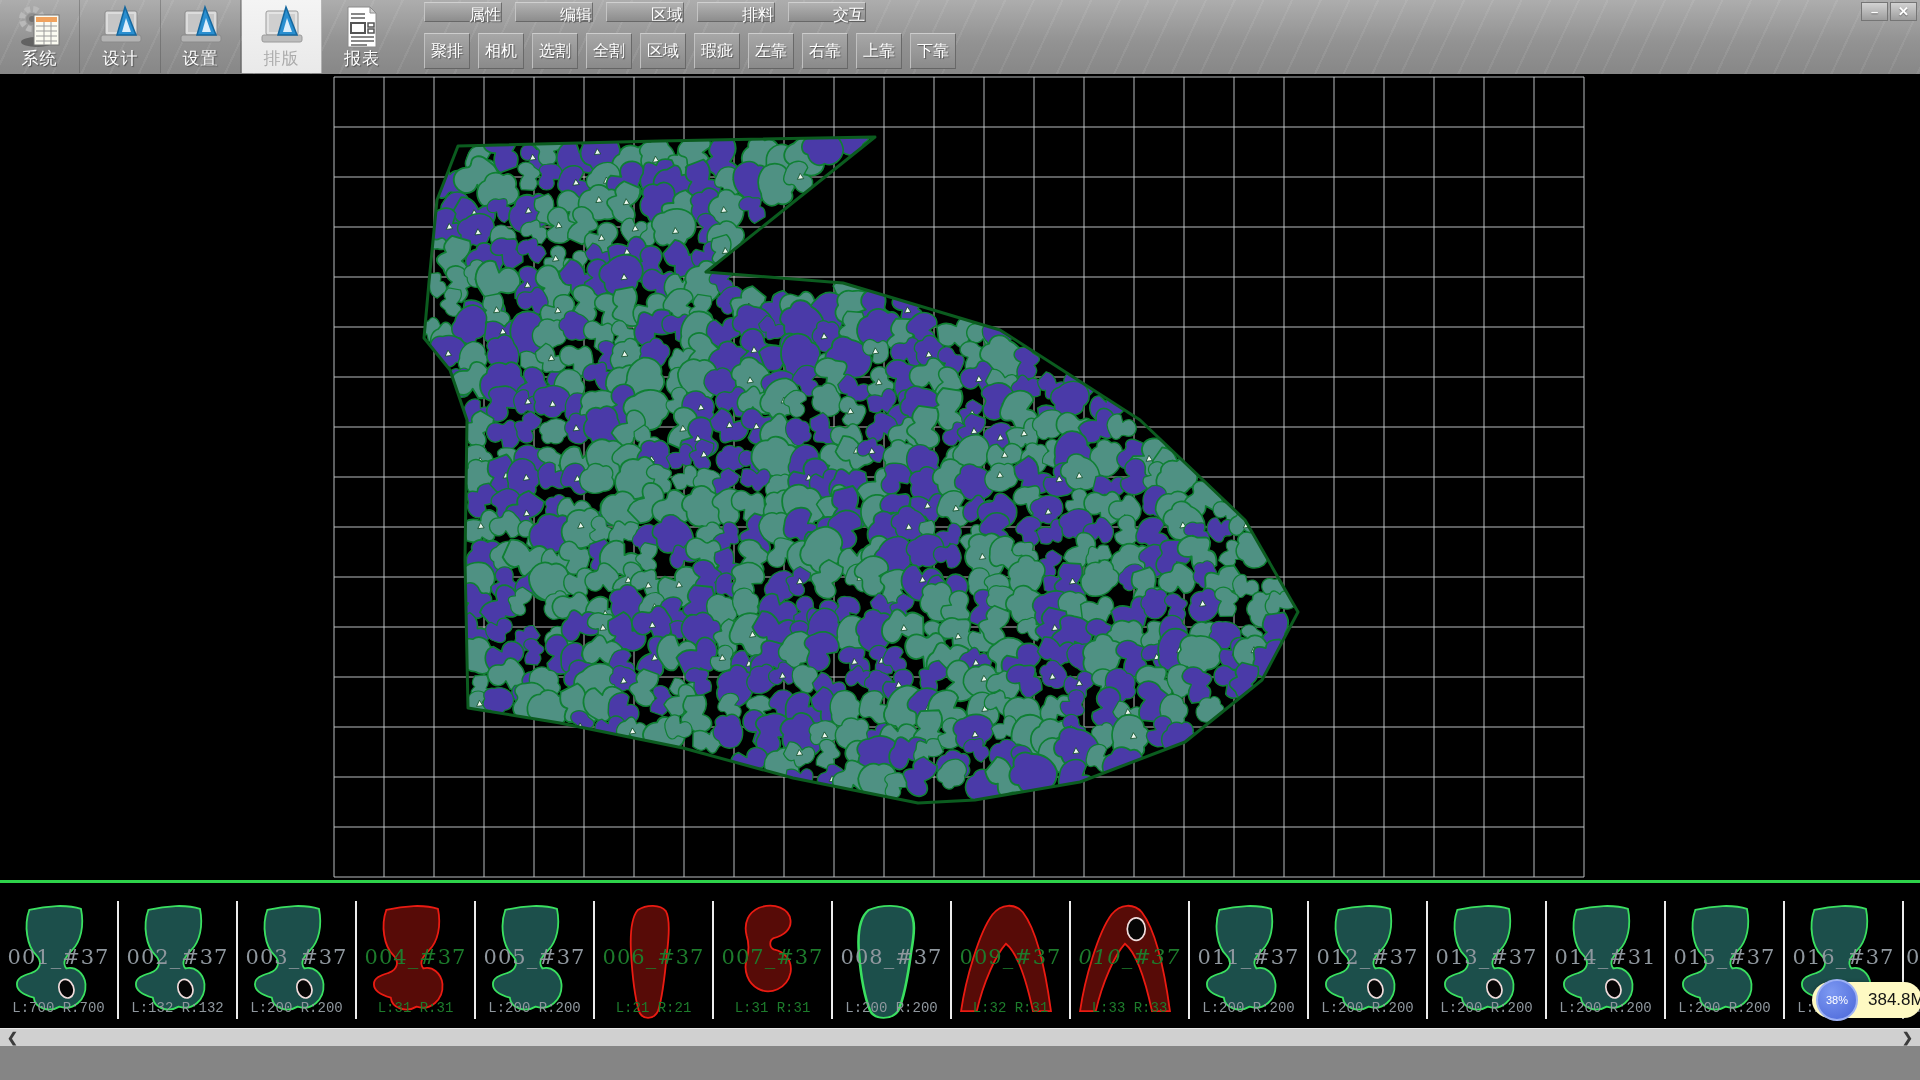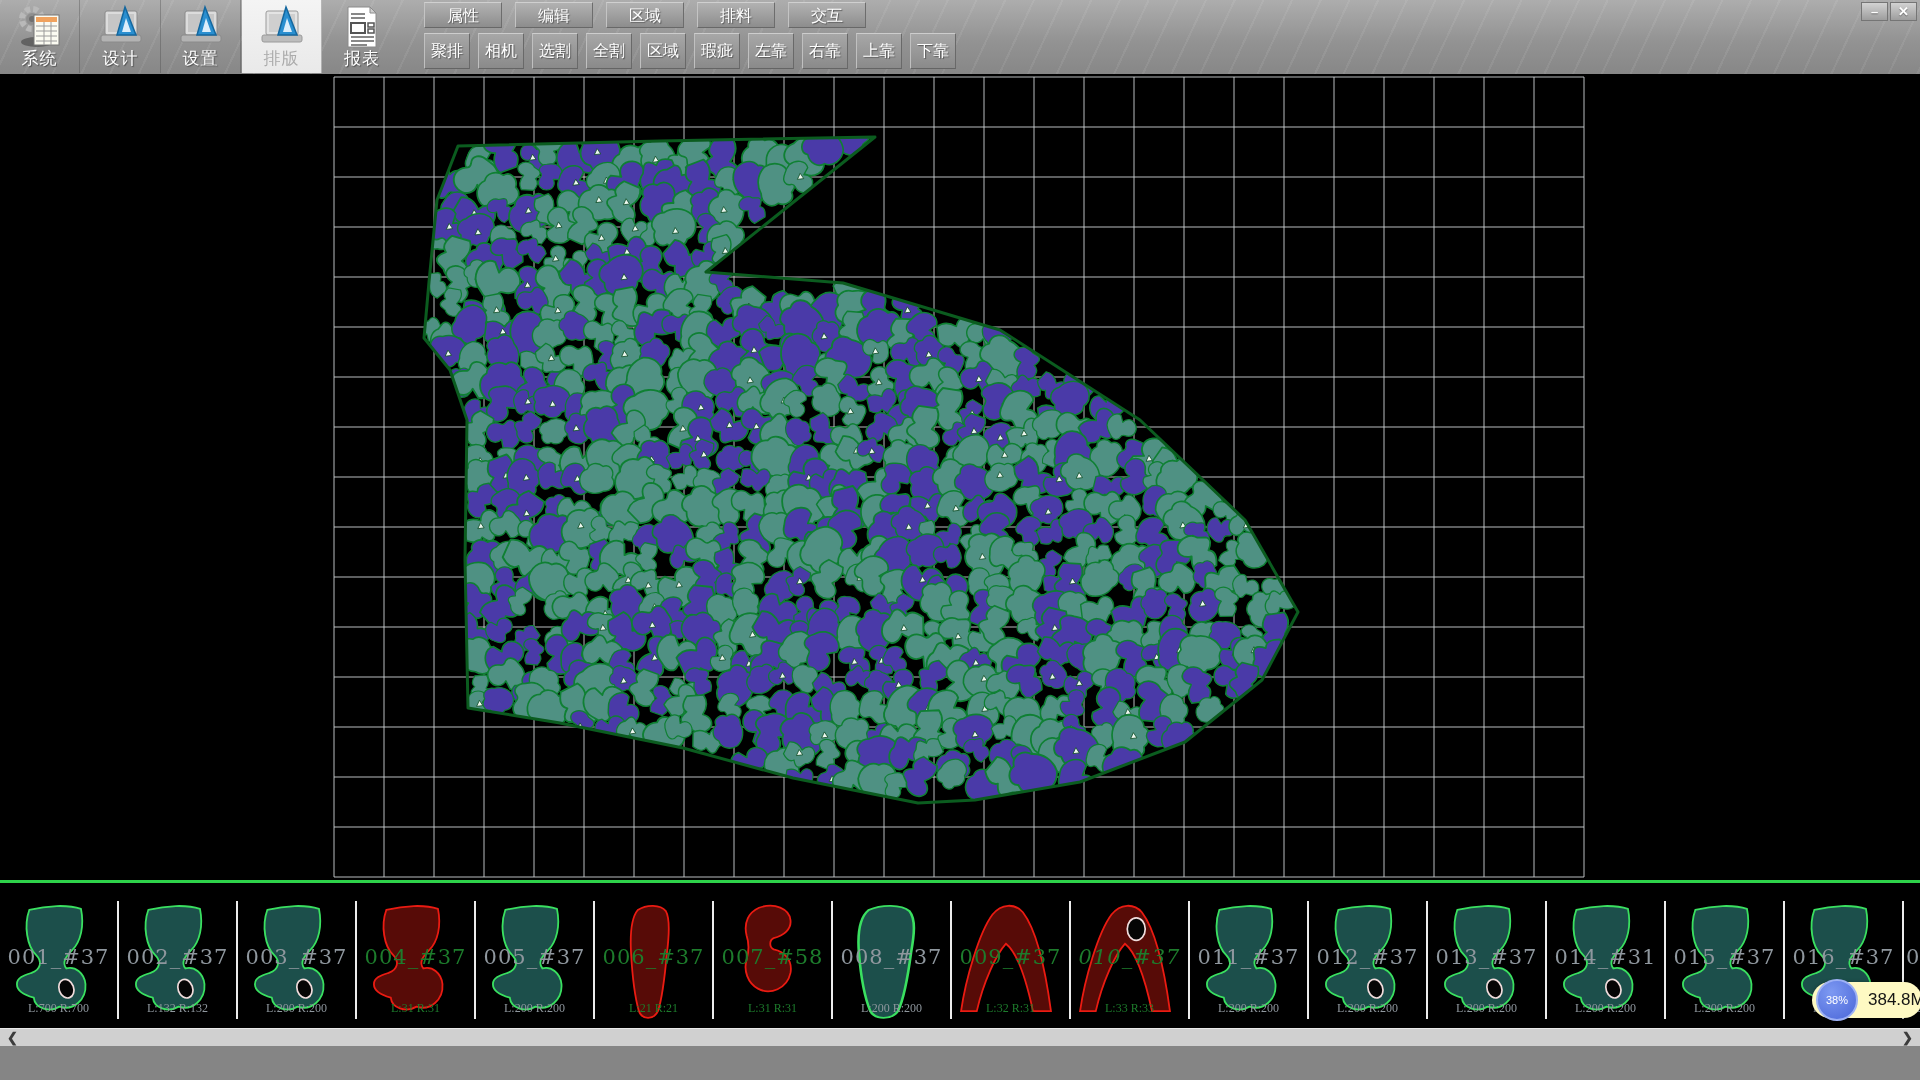--- a/index.html
+++ b/index.html
@@ -13,25 +13,25 @@
            background:repeating-linear-gradient(115deg,rgba(255,255,255,.07) 0 2px,transparent 2px 26px);}
   .main-btn{position:absolute;top:0;height:73px;width:80px;border-right:1px solid rgba(70,70,70,.35);
             box-sizing:border-box;text-align:center;cursor:default;}
   .main-btn .ico{position:absolute;left:50%;top:4px;transform:translateX(-50%);}
   .main-btn .lbl{position:absolute;left:0;right:0;bottom:3px;font-size:17px;color:#fff;
                  text-shadow:1px 1px 1px #4e4e4e;letter-spacing:1px;}
   .main-btn.selected{background:linear-gradient(180deg,#f4f4f4,#e9e9e9);padding-left:16px;}
   .main-btn.selected .lbl{color:#ababab;text-shadow:none;}
 
   .menu-tabs{position:absolute;left:424px;top:2px;display:flex;gap:13px;}
-  .tab{width:78px;height:26px;line-height:26px;text-align:center;color:#fff;font-size:16px;
+  .tab{width:78px;height:20px;line-height:26px;text-align:right;color:#fff;font-size:16px;
        background:linear-gradient(180deg,#b2b2b2,#8d8d8d);
        border-top:1px solid #d0d0d0;border-left:1px solid #c4c4c4;
        border-right:1px solid #6d6d6d;border-bottom:1px solid #686868;
-       text-shadow:1px 1px 1px #5a5a5a;box-sizing:border-box;}
+       text-shadow:1px 1px 1px #5a5a5a;box-sizing:border-box;font-family:Liberation Mono, monospace;}
   .tool-row{position:absolute;left:424px;top:33px;display:flex;gap:8px;}
   .tool-btn{width:46px;height:36px;line-height:34px;text-align:center;color:#fff;font-size:16px;
        background:linear-gradient(180deg,#a7a7a7,#8a8a8a);
        border-top:1px solid #cdcdcd;border-left:1px solid #c0c0c0;
        border-right:1px solid #696969;border-bottom:1px solid #646464;
        text-shadow:1px 1px 1px #575757;box-sizing:border-box;}
 
   .winbtn{position:absolute;top:2px;width:27px;height:19px;line-height:17px;text-align:center;
        color:#fff;font-size:13px;font-weight:bold;
        background:linear-gradient(180deg,#d2d2d2,#9d9d9d);
@@ -45,21 +45,21 @@
   
   .thumbstrip{position:absolute;left:0;top:880px;width:1920px;height:148px;background:#000;
               border-top:3px solid #2ed24a;box-sizing:border-box;display:flex;overflow:hidden;}
   .tile{position:relative;flex:0 0 117px;height:118px;margin-top:18px;border-right:2px solid #ececec;
         box-sizing:content-box;overflow:hidden;}
   .tile.partial{flex:0 0 16px;border-right:none;}
   .tile svg{position:absolute;left:0;top:0;}
   .tile .tlabel{position:absolute;left:0;right:0;top:44px;text-align:center;
         font-family:"DejaVu Serif",serif;font-size:21px;letter-spacing:1px;white-space:nowrap;}
   .tile .tsize{position:absolute;left:0;right:0;bottom:3px;text-align:center;
-        font-family:Liberation Serif, serif;font-size:12px;white-space:nowrap;}
+        font-family:Liberation Mono, monospace;font-size:14px;white-space:nowrap;}
   .tile.partial .tlabel,.tile.partial .tsize{text-align:left;padding-left:2px;}
 
   
   .badge{position:absolute;left:1812px;top:982px;width:110px;height:36px;background:#fef9c3;
          border-radius:18px;box-shadow:0 1px 4px rgba(0,0,0,.45);}
   .badge .circ{position:absolute;left:4px;top:-3px;width:42px;height:42px;border-radius:50%;
          background:radial-gradient(circle at 35% 30%,#7d99f2,#4a66d8);
          border:2px solid #9db1f5;box-sizing:border-box;color:#fff;font-size:11px;
          display:flex;align-items:center;justify-content:center;}
   .badge .mem{position:absolute;left:56px;top:0;height:36px;line-height:36px;font-size:17px;color:#151515;}
@@ -997,21 +997,21 @@
         <svg width="117" height="118" viewBox="0 0 100 105">
           <path d="M36,8 C44,3 56,3 61,9 C65,16 64,30 62,46 C60,68 58,86 54,98 C50,106 40,106 37,98 C33,84 31,64 30,46 C29,28 31,14 36,8 Z" fill="#570b07" stroke="#ea1b12" stroke-width="1.6"></path>
         </svg>
         <div class="tlabel" style="color: rgb(29, 124, 44);">006_#37</div>
         <div class="tsize" style="color: rgb(29, 124, 44);">L:21 R:21</div>
       </div>
       <div class="tile">
         <svg width="117" height="118" viewBox="0 0 100 105">
           <path d="M38,6 C52,1 65,7 66,17 C67,25 60,31 51,33 C47,35 47,41 51,43 C61,45 68,53 66,64 C63,78 48,84 37,78 C28,73 24,62 27,52 C29,45 29,37 27,31 C24,19 29,10 38,6 Z" fill="#570b07" stroke="#ea1b12" stroke-width="1.6"></path>
         </svg>
-        <div class="tlabel" style="color: rgb(29, 124, 44);">007_#58</div>
+        <div class="tlabel" style="color: rgb(29, 124, 44);">007_#37</div>
         <div class="tsize" style="color: rgb(29, 124, 44);">L:31 R:31</div>
       </div>
       <div class="tile">
         <svg width="117" height="118" viewBox="0 0 100 105">
           <path d="M36,8 C44,3 56,3 61,9 C65,16 64,30 62,46 C60,68 58,86 54,98 C50,106 40,106 37,98 C33,84 31,64 30,46 C29,28 31,14 36,8 Z" fill="#1c4f4b" stroke="#3ae060" stroke-width="1.6" transform="translate(50,52) scale(1.45,1) translate(-50,-52)"></path>
         </svg>
         <div class="tlabel" style="color: rgb(143, 151, 158);">008_#37</div>
         <div class="tsize" style="color: rgb(143, 151, 158);">L:200 R:200</div>
       </div>
       <div class="tile">

